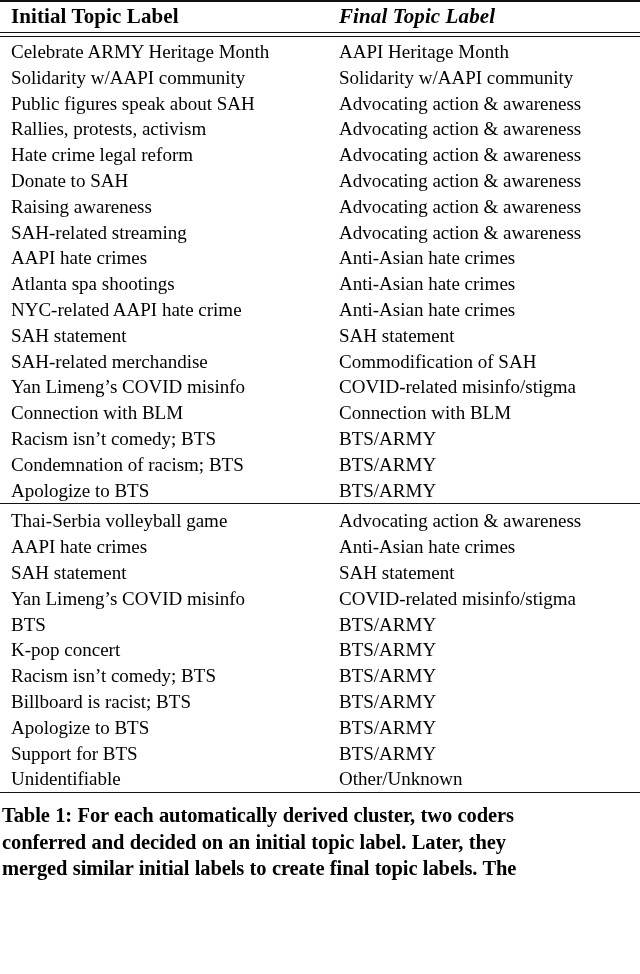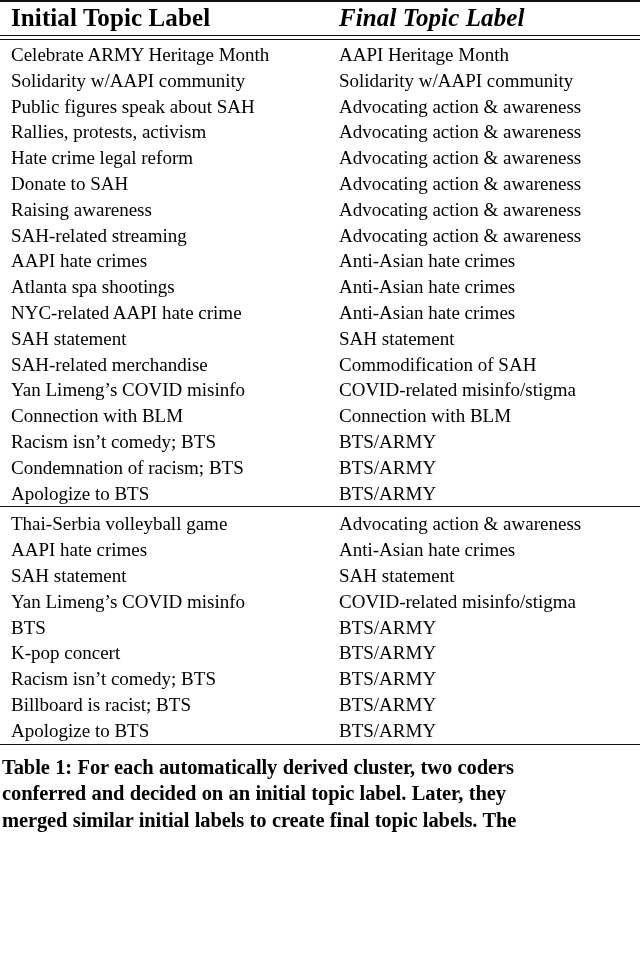--- a/index.html
+++ b/index.html
@@ -24,21 +24,21 @@
     width: 640px;
     border-collapse: collapse;
     table-layout: fixed;
   }
   table.topic-table col.c1 { width: 328px; }
   table.topic-table col.c2 { width: 312px; }
 
   th.col-head {
     font-family: "Liberation Serif", "DejaVu Serif", serif;
     font-weight: bold;
-    font-size: 25px;
+    font-size: 21px;
     text-align: left;
     padding: 2px 0 3px 11px;
     letter-spacing: 0.1px;
     white-space: nowrap;
   }
   th.col-head.c2pad { padding-left: 11px; font-style: italic; }
 
   tr.head-row {
     border-top: 2.6px solid #111;
   }
@@ -229,20 +229,28 @@
           <td class="cell">BTS/ARMY</td>
         </tr>
         <tr>
           <td class="cell">Billboard is racist; BTS</td>
           <td class="cell">BTS/ARMY</td>
         </tr>
         <tr>
           <td class="cell">Apologize to BTS</td>
           <td class="cell">BTS/ARMY</td>
         </tr>
+        <tr>
+          <td class="cell">Support for BTS</td>
+          <td class="cell">BTS/ARMY</td>
+        </tr>
+        <tr>
+          <td class="cell">Unidentifiable</td>
+          <td class="cell">Other/Unknown</td>
+        </tr>
       </tbody>
     <tfoot>
       <tr class="bottom-rule-row">
         <td colspan="2">
             <div class="bottom-rule"></div>
           </td>
       </tr>
     </tfoot>
   </table>
 

